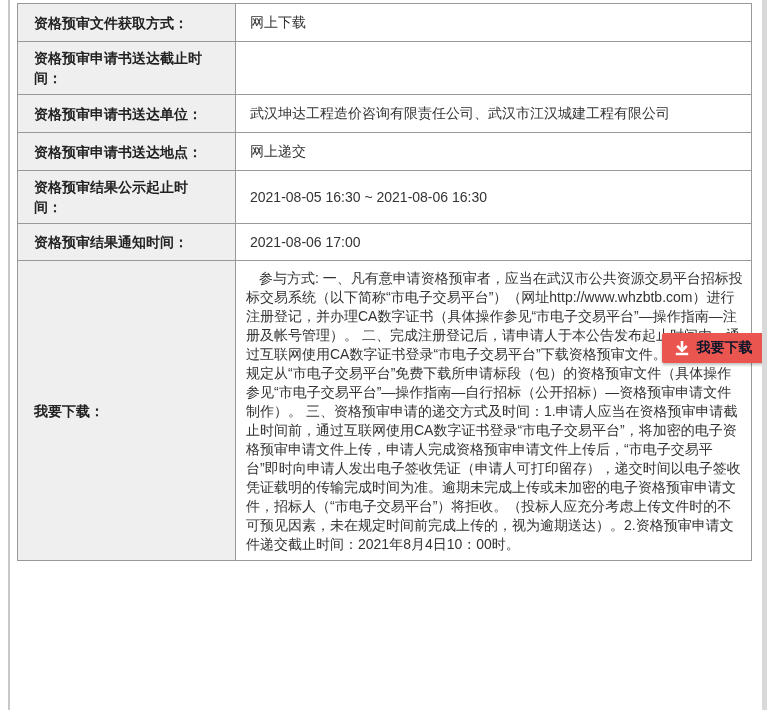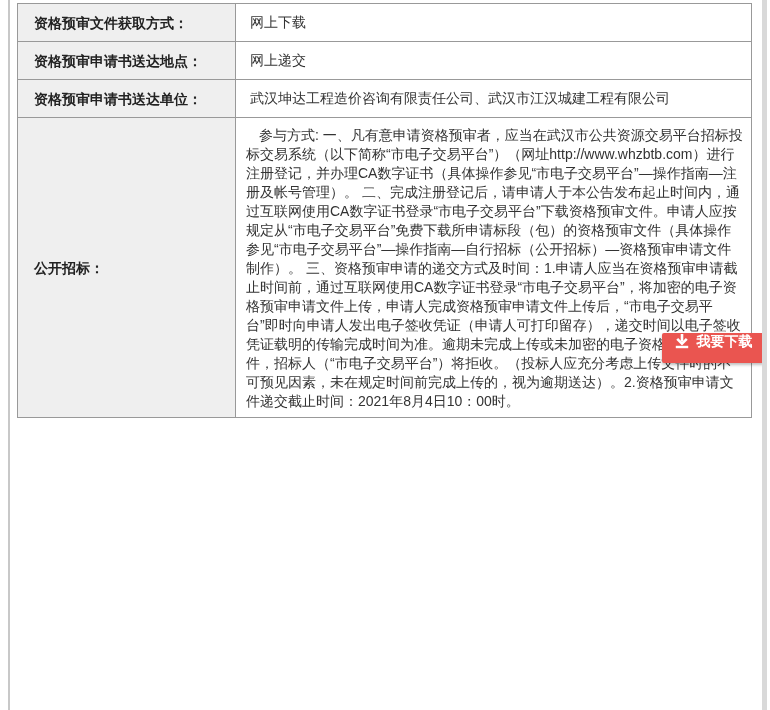--- a/index.html
+++ b/index.html
@@ -62,28 +62,28 @@
     line-height: 19px;
     text-indent: 13px;
     margin-left: 7px;
   }
   .status-text { color: var(--status-green); }
   .download-button {
     position: absolute;
     left: 662px; top: 333px;
     width: 102px; height: 30px;
     background: var(--button-red);
-    color: #ffffff;
+    color: #0f172a;
     border: none;
     border-radius: 2px;
     font-family: "Liberation Sans", "DejaVu Sans", sans-serif;
     font-size: 14px;
     font-weight: bold;
     display: flex;
-    align-items: flex-start;
+    align-items: center;
     justify-content: center;
     gap: 7px;
     cursor: pointer;
     box-shadow: 0 2px 3px rgba(0,0,0,0.25);
     padding: 0;
   }
   .download-button svg { display: block; }
 </style>
 </head>
 <body>
@@ -94,30 +94,42 @@
   <table class="info-table">
     <colgroup>
         <col style="width:218px">
         <col style="width:516px">
       </colgroup>
     <tbody>
       <tr class="h38">
         <td class="label-cell">资格预审文件获取方式：</td>
         <td class="value-cell">网上下载</td>
       </tr>
-      <tr class="h38">
-        <td class="label-cell">资格预审申请书送达地点：</td>
-        <td class="value-cell">网上递交</td>
+      <tr class="h50">
+        <td class="label-cell">资格预审申请书送达截止时间：</td>
+        <td class="value-cell"></td>
       </tr>
       <tr class="h38">
         <td class="label-cell">资格预审申请书送达单位：</td>
         <td class="value-cell">武汉坤达工程造价咨询有限责任公司、武汉市江汉城建工程有限公司</td>
       </tr>
+      <tr class="h38">
+        <td class="label-cell">资格预审申请书送达地点：</td>
+        <td class="value-cell">网上递交</td>
+      </tr>
+      <tr class="h50">
+        <td class="label-cell">资格预审结果公示起止时间：</td>
+        <td class="value-cell">2021-08-05 16:30 ~ 2021-08-06 16:30</td>
+      </tr>
+      <tr class="h37">
+        <td class="label-cell">资格预审结果通知时间：</td>
+        <td class="value-cell">2021-08-06 17:00</td>
+      </tr>
       <tr class="h296">
-        <td class="label-cell">公开招标：</td>
+        <td class="label-cell">我要下载：</td>
         <td class="value-cell other-req">参与方式: 一、凡有意申请资格预审者，应当在武汉市公共资源交易平台招标投标交易系统（以下简称“市电子交易平台”）（网址http://www.whzbtb.com）进行注册登记，并办理CA数字证书（具体操作参见“市电子交易平台”—操作指南—注册及帐号管理）。 二、完成注册登记后，请申请人于本公告发布起止时间内，通过互联网使用CA数字证书登录“市电子交易平台”下载资格预审文件。申请人应按规定从“市电子交易平台”免费下载所申请标段（包）的资格预审文件（具体操作参见“市电子交易平台”—操作指南—自行招标（公开招标）—资格预审申请文件制作）。 三、资格预审申请的递交方式及时间：1.申请人应当在资格预审申请截止时间前，通过互联网使用CA数字证书登录“市电子交易平台”，将加密的电子资格预审申请文件上传，申请人完成资格预审申请文件上传后，“市电子交易平台”即时向申请人发出电子签收凭证（申请人可打印留存），递交时间以电子签收凭证载明的传输完成时间为准。逾期未完成上传或未加密的电子资格预审申请文件，招标人（“市电子交易平台”）将拒收。（投标人应充分考虑上传文件时的不可预见因素，未在规定时间前完成上传的，视为逾期送达）。2.资格预审申请文件递交截止时间：2021年8月4日10：00时。</td>
       </tr>
 
     </tbody>
   </table>
 
   <button class="download-button">
     <span style="display:flex;">
       <svg width="16" height="16" viewBox="0 0 16 16">
         <path d="M8 1 v7.5" stroke="#ffffff" stroke-width="2.6" fill="none"></path>

